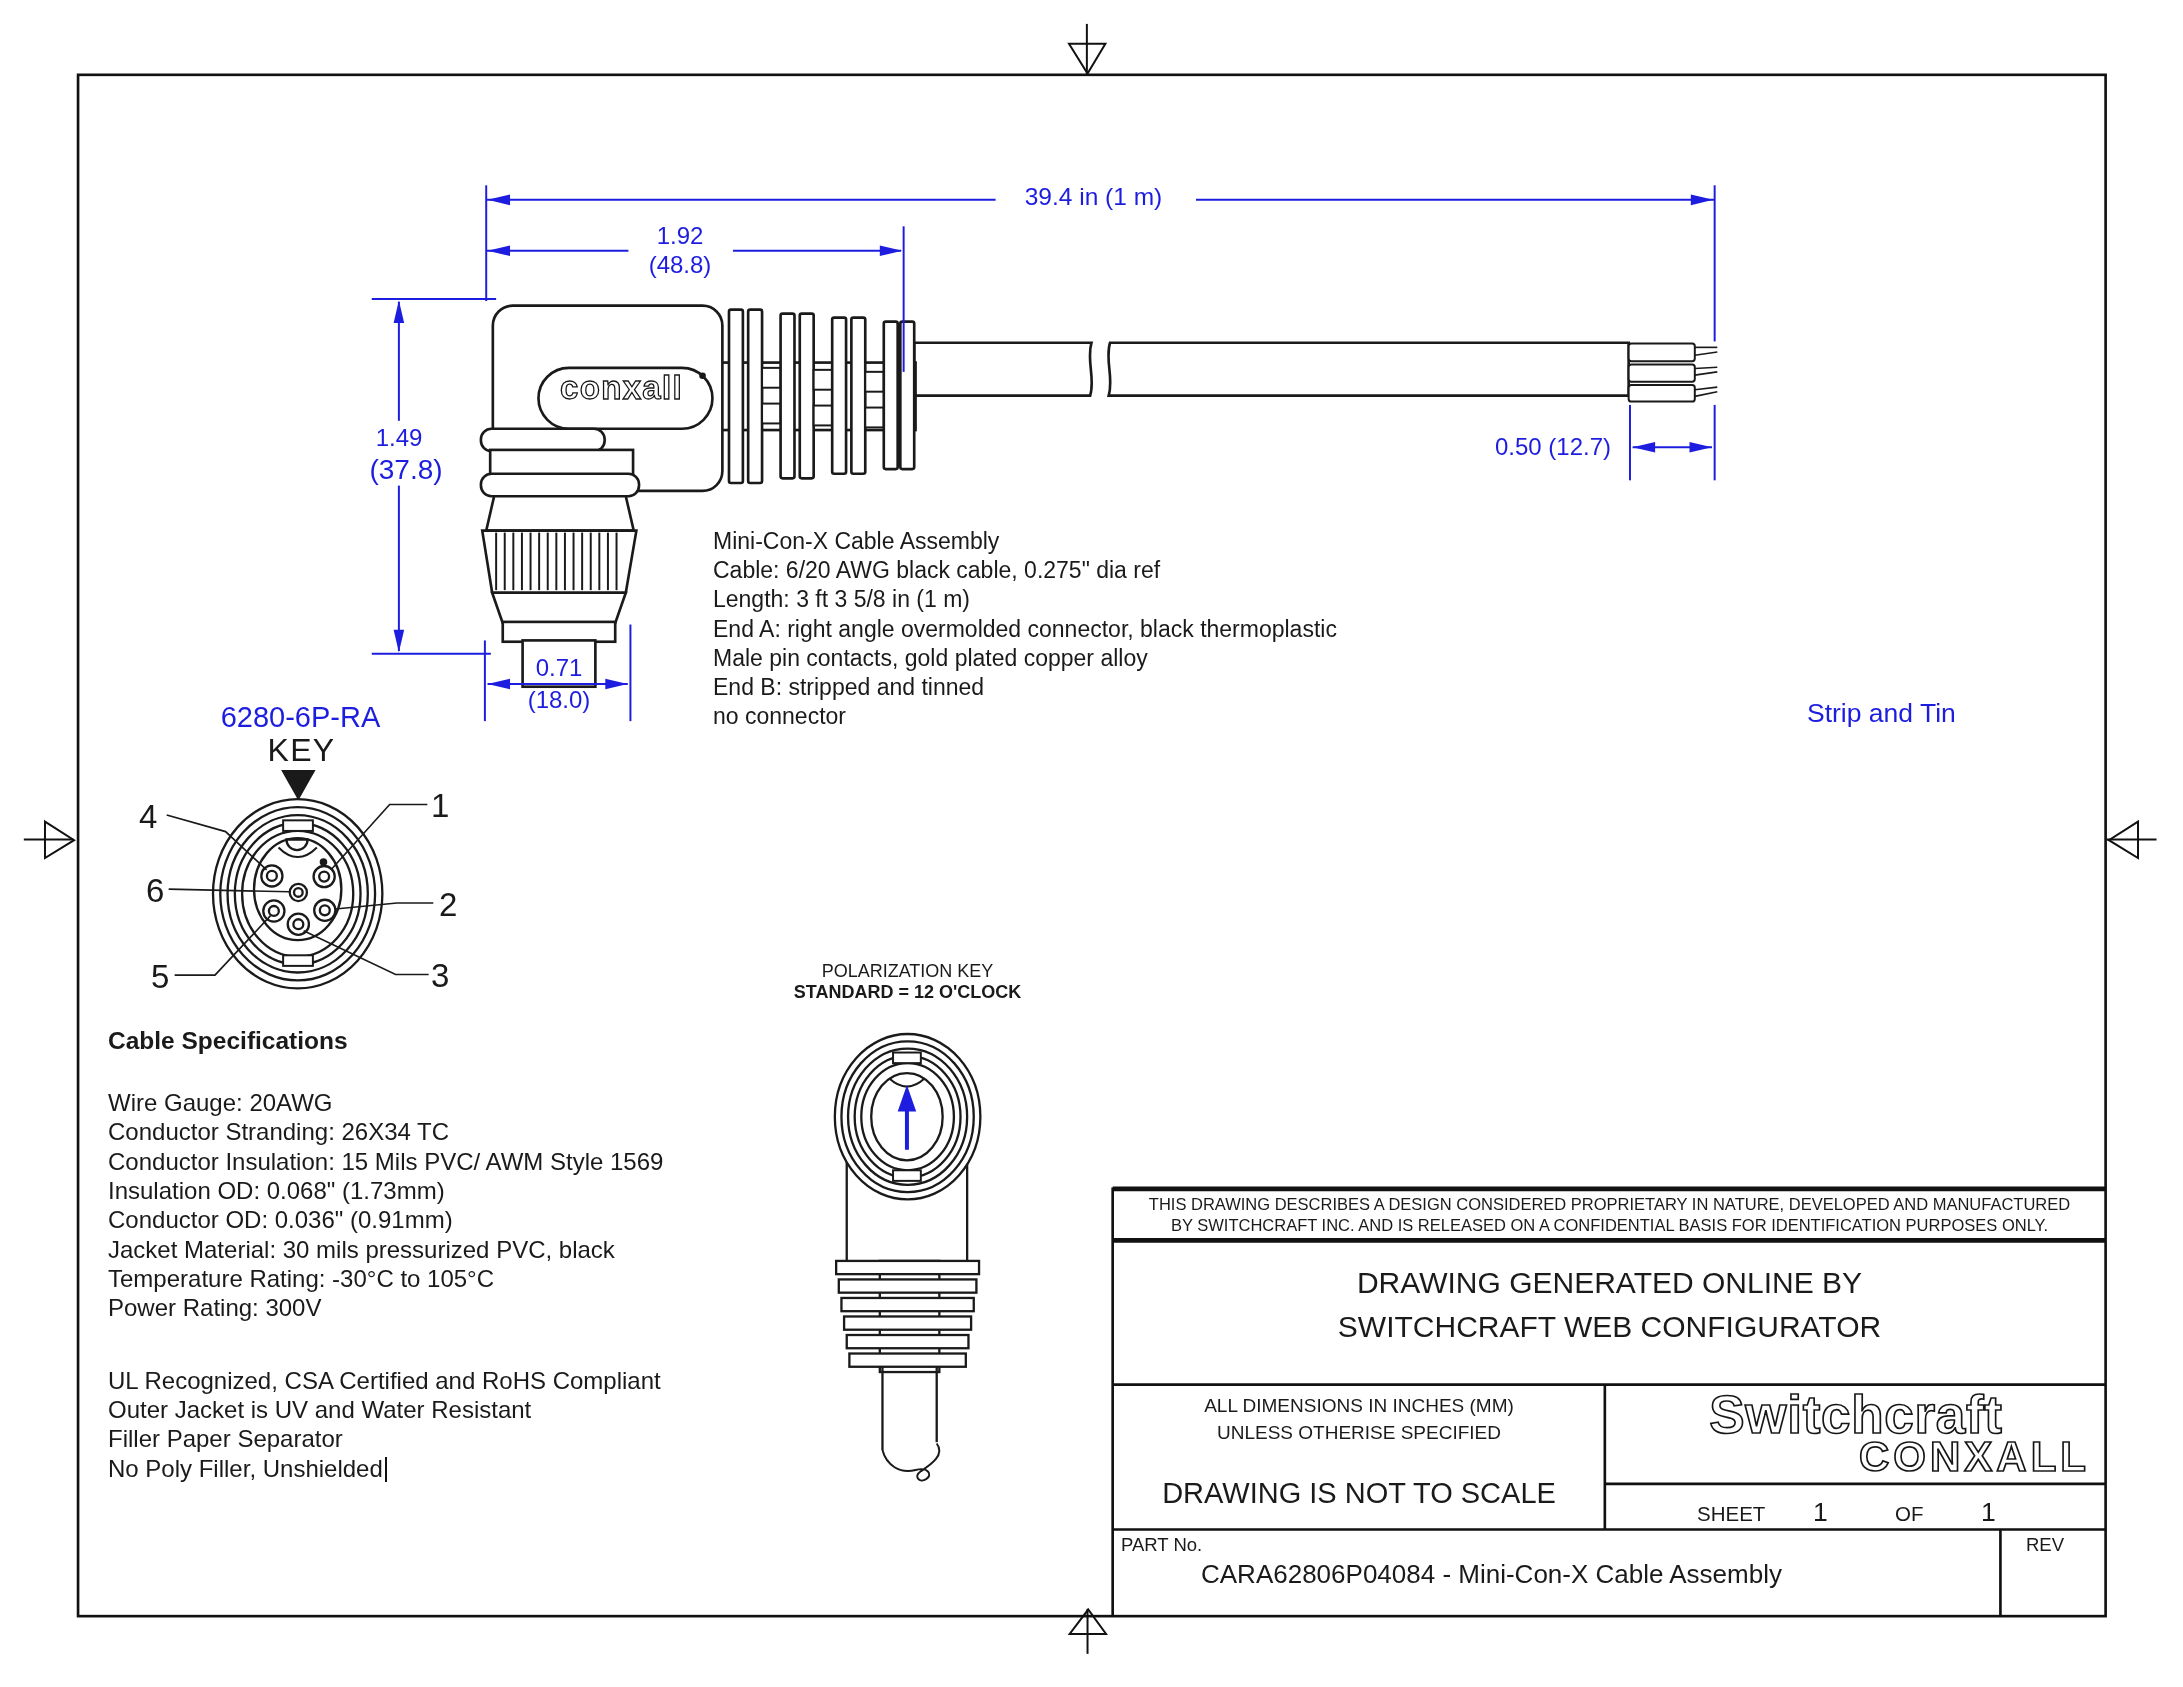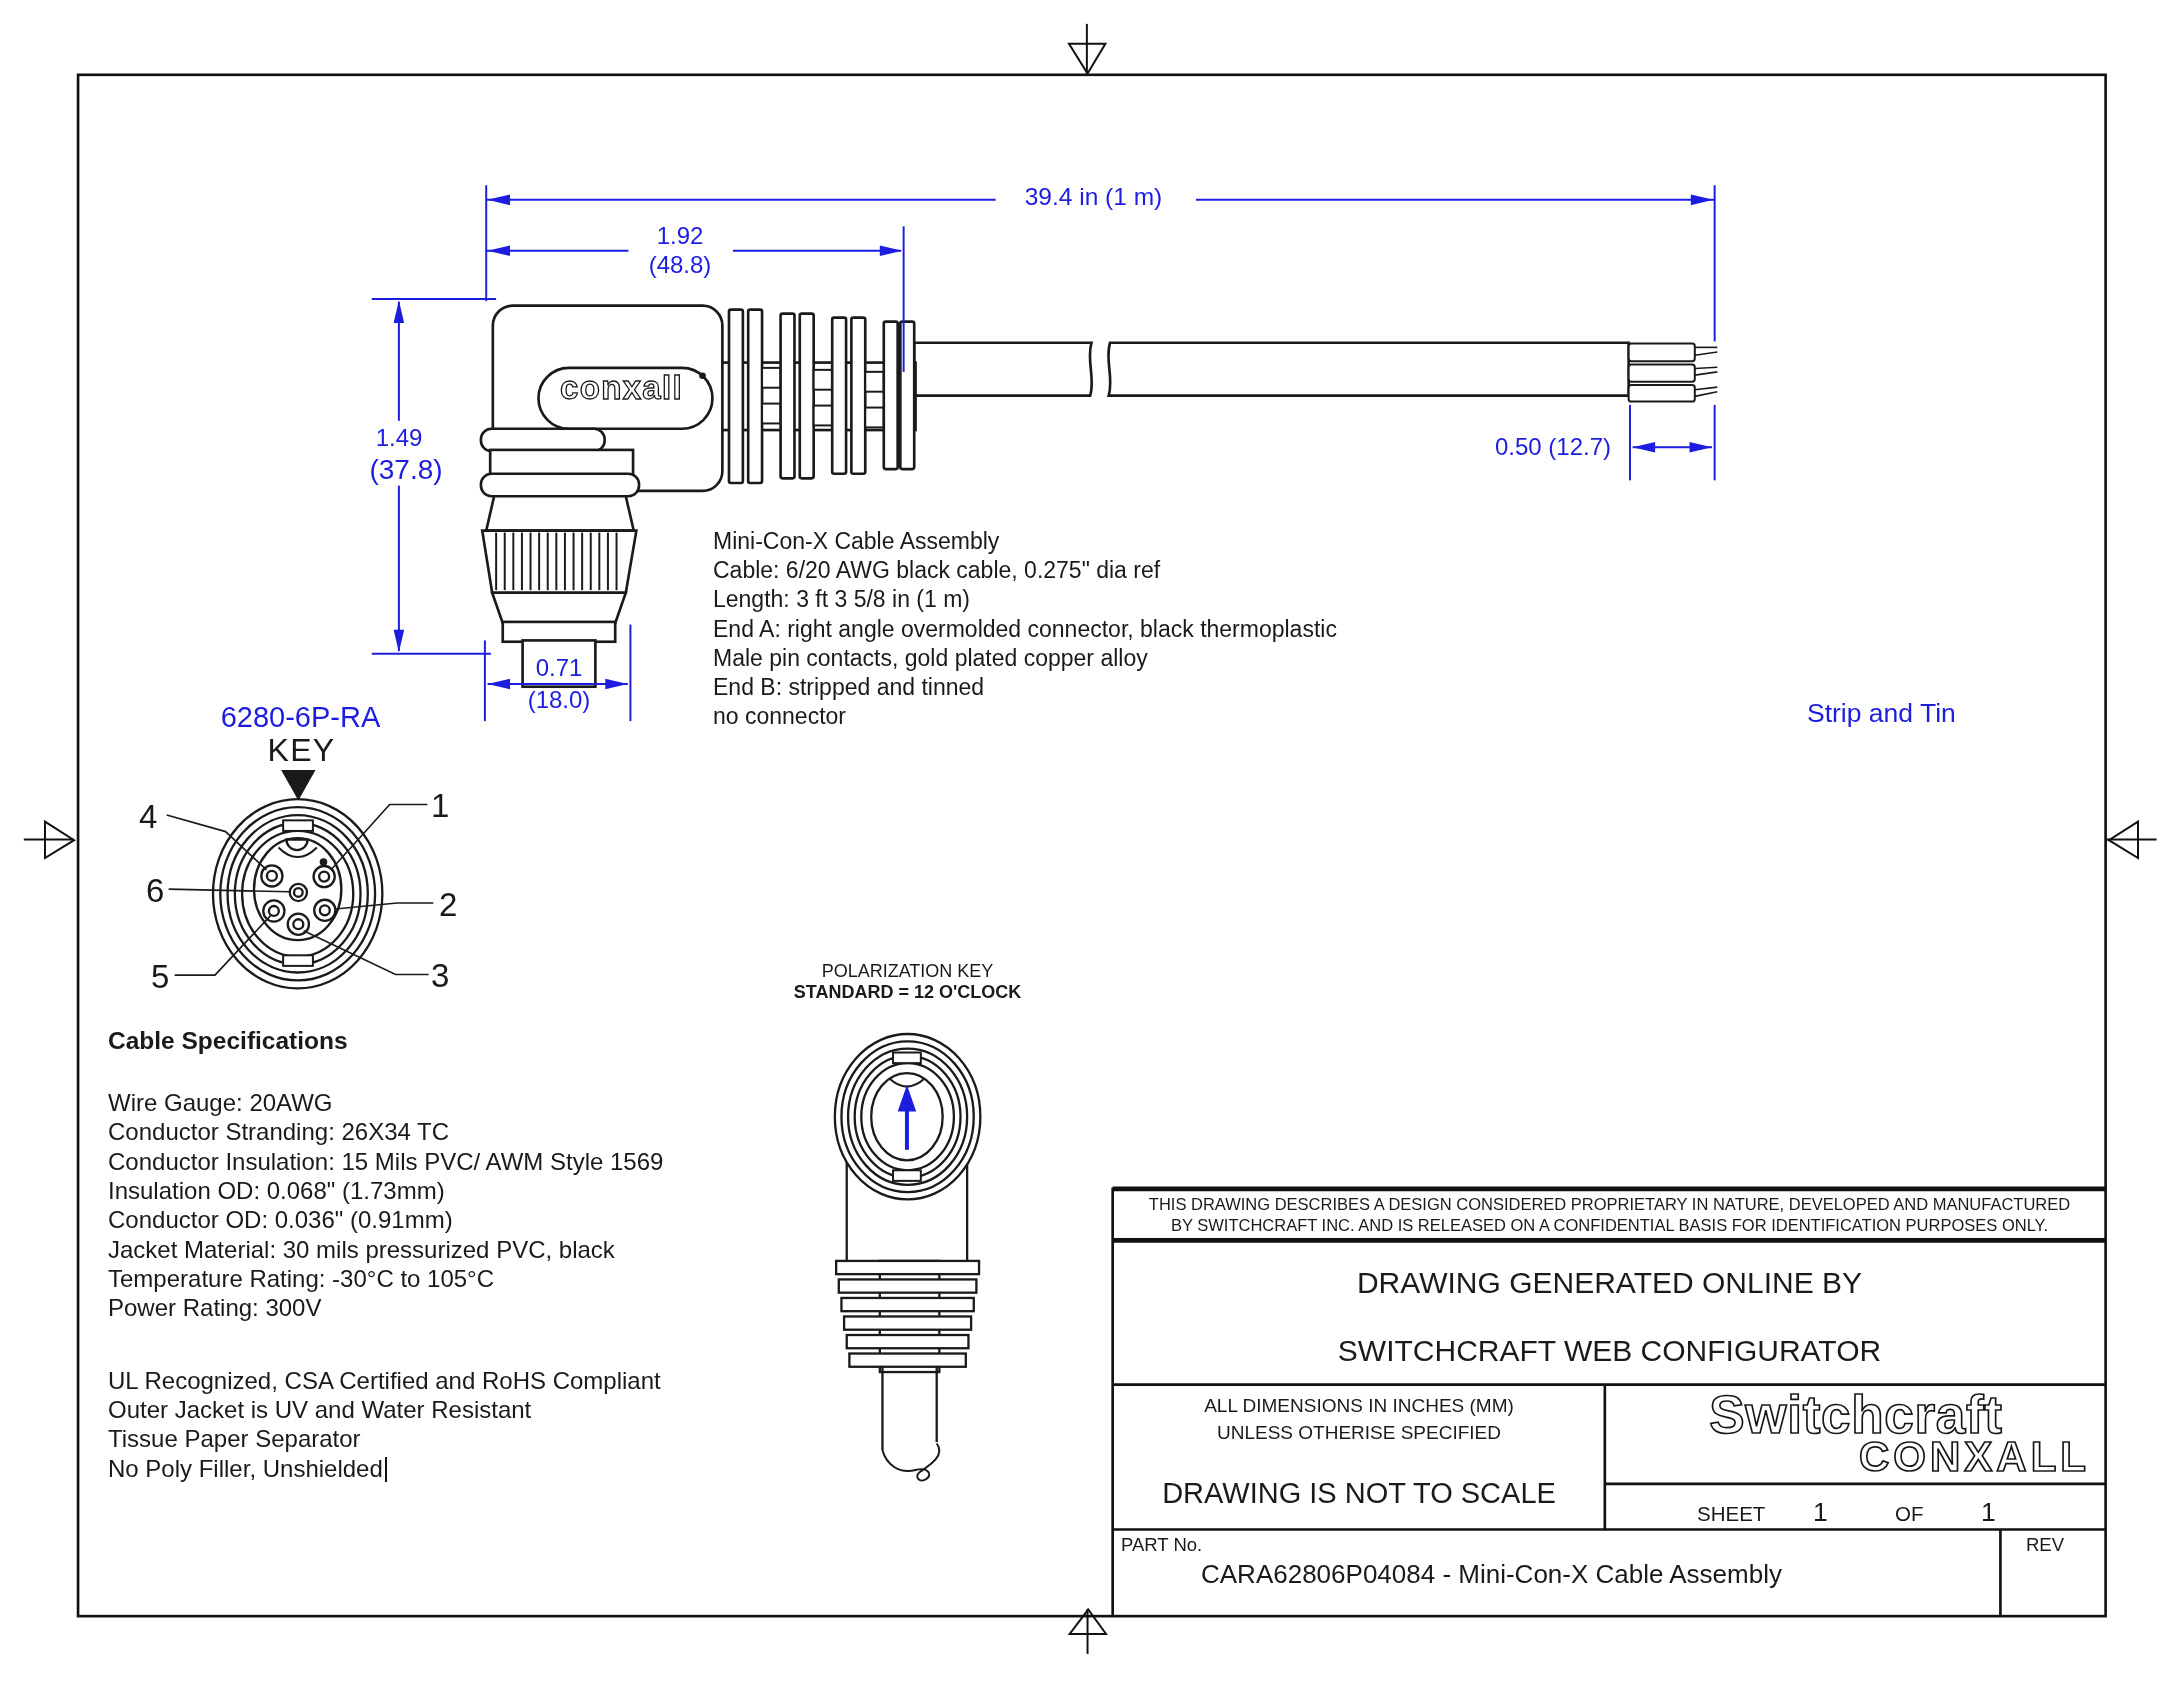--- a/index.html
+++ b/index.html
@@ -267,36 +267,36 @@
   <div class="abs" style="left:108px;top:1149px;font-size:24px;">Conductor Insulation: 15 Mils PVC/ AWM Style 1569</div>
   <div class="abs" style="left:108px;top:1178px;font-size:24px;">Insulation OD: 0.068" (1.73mm)</div>
   <div class="abs" style="left:108px;top:1207px;font-size:24px;">Conductor OD: 0.036" (0.91mm)</div>
   <div class="abs" style="left:108px;top:1237px;font-size:24px;">Jacket Material: 30 mils pressurized PVC, black</div>
   <div class="abs" style="left:108px;top:1266px;font-size:24px;">Temperature Rating: -30°C to 105°C</div>
   <div class="abs" style="left:108px;top:1295px;font-size:24px;">Power Rating: 300V</div>
 </div>
 <div>
   <div class="abs" style="left:108px;top:1368px;font-size:24px;">UL Recognized, CSA Certified and RoHS Compliant</div>
   <div class="abs" style="left:108px;top:1397px;font-size:24px;">Outer Jacket is UV and Water Resistant</div>
-  <div class="abs" style="left:108px;top:1426px;font-size:24px;">Tissue Paper Separator</div>
+  <div class="abs" style="left:108px;top:1426px;font-size:24px;">Filler Paper Separator</div>
   <div class="abs" style="left:108px;top:1456px;font-size:24px;">
     <span>No Poly Filler, Unshielded</span><span class="cursor"></span>
   </div>
 </div>
 
 <table class="pins">
   <tbody>
 </tbody>
   </table>
 
 <div>
   <div class="abs ctr" style="left:1113px;top:1195px;width:993px;font-size:16.5px;">THIS DRAWING DESCRIBES A DESIGN CONSIDERED PROPRIETARY IN NATURE, DEVELOPED AND MANUFACTURED</div>
   <div class="abs ctr" style="left:1113px;top:1216px;width:993px;font-size:16.5px;">BY SWITCHCRAFT INC. AND IS RELEASED ON A CONFIDENTIAL BASIS FOR IDENTIFICATION PURPOSES ONLY.</div>
   <div class="abs ctr" style="left:1113px;top:1266px;width:993px;font-size:30px;">DRAWING GENERATED ONLINE BY</div>
-  <div class="abs ctr" style="left:1113px;top:1310px;width:993px;font-size:30px;margin-top:24px;">SWITCHCRAFT WEB CONFIGURATOR</div>
+  <div class="abs ctr" style="left:1113px;top:1310px;width:993px;font-size:30px;">SWITCHCRAFT WEB CONFIGURATOR</div>
   <div class="abs ctr" style="left:1113px;top:1395px;width:492px;font-size:19px;">ALL DIMENSIONS IN INCHES (MM)</div>
   <div class="abs ctr" style="left:1113px;top:1422px;width:492px;font-size:19px;">UNLESS OTHERISE SPECIFIED</div>
   <div class="abs ctr" style="left:1113px;top:1477px;width:492px;font-size:29px;">DRAWING IS NOT TO SCALE</div>
   <div class="abs ctr outline-txt" style="left:1608px;top:1385px;width:496px;font-size:53px;letter-spacing:0.7px;">Switchcraft</div>
   <div class="abs rt outline-txt" style="left:1720px;top:1433px;width:370px;font-size:42px;letter-spacing:4px;">CONXALL</div>
   <div class="abs" style="left:1697px;top:1503px;font-size:20.5px;">SHEET</div>
   <div class="abs" style="left:1813px;top:1498px;font-size:26.5px;">1</div>
   <div class="abs" style="left:1895px;top:1503px;font-size:20.5px;">OF</div>
   <div class="abs" style="left:1981px;top:1498px;font-size:26.5px;">1</div>
   <div class="abs" style="left:1121px;top:1535px;font-size:18.5px;">PART No.</div>

